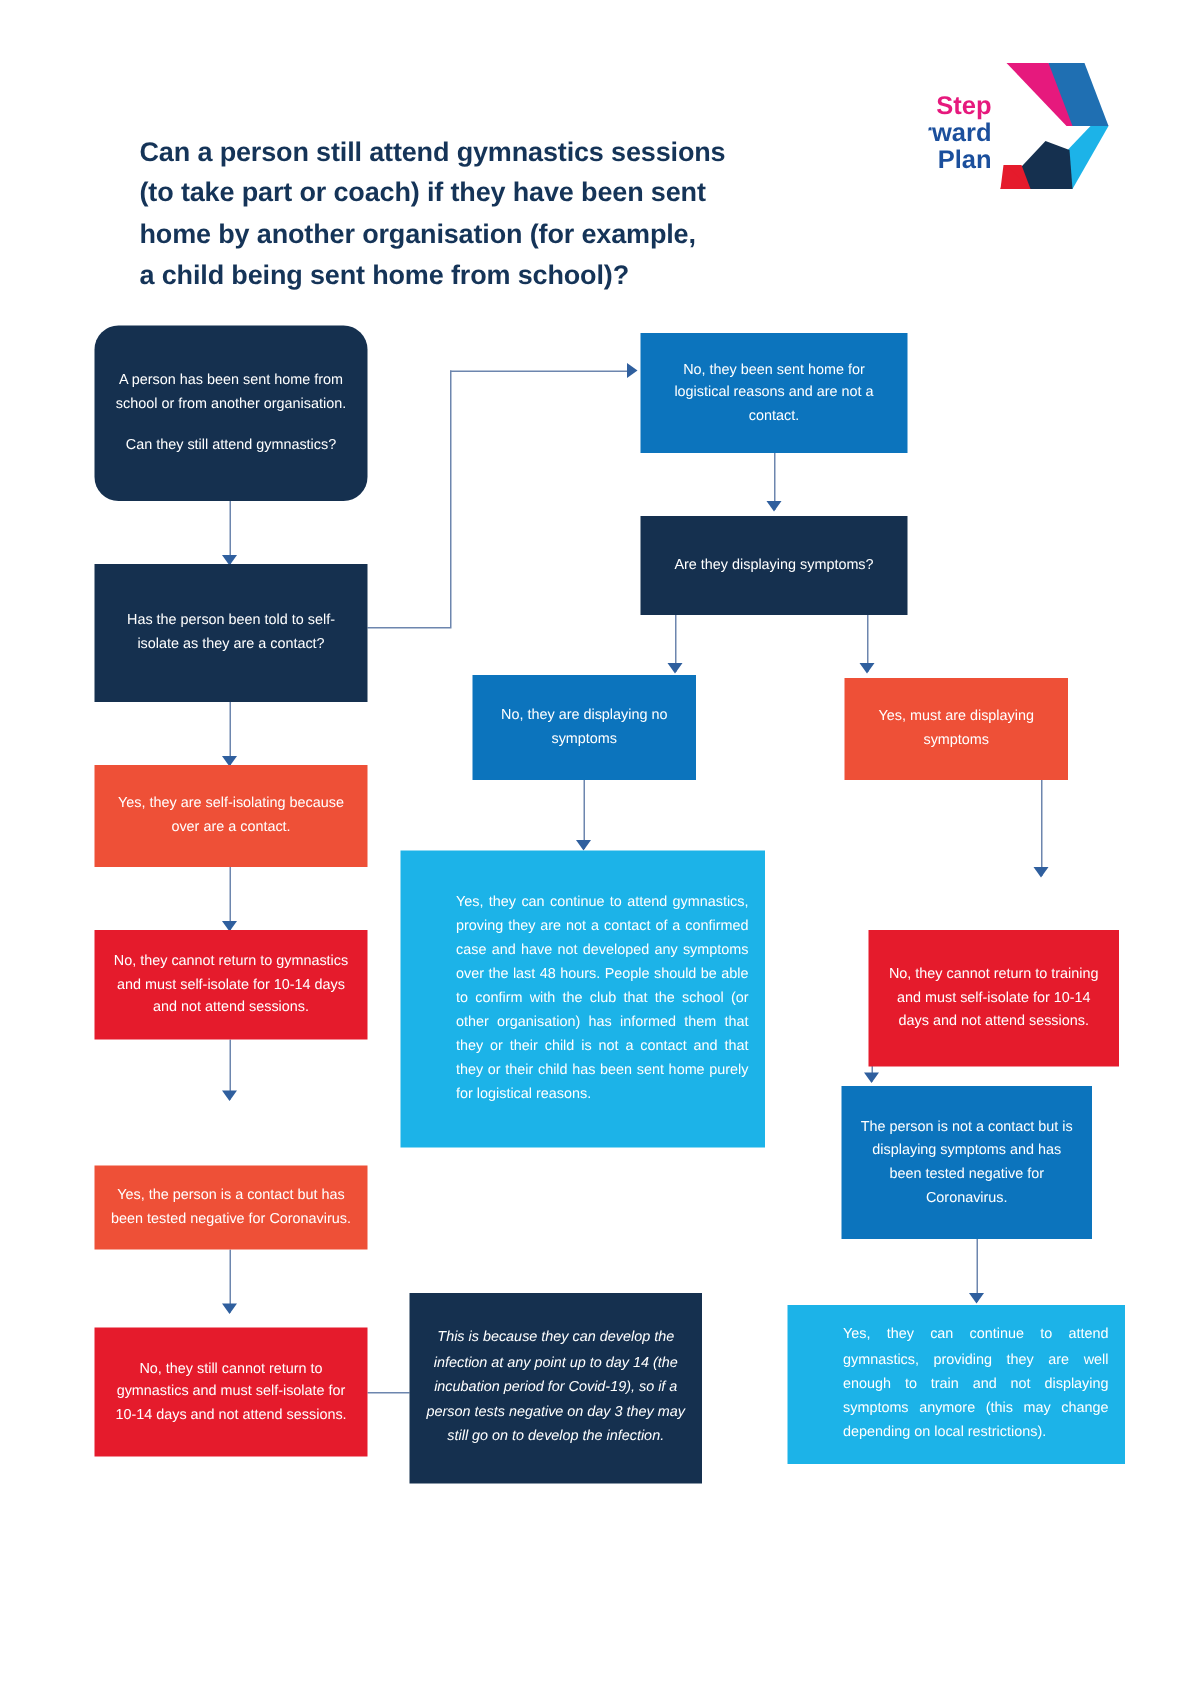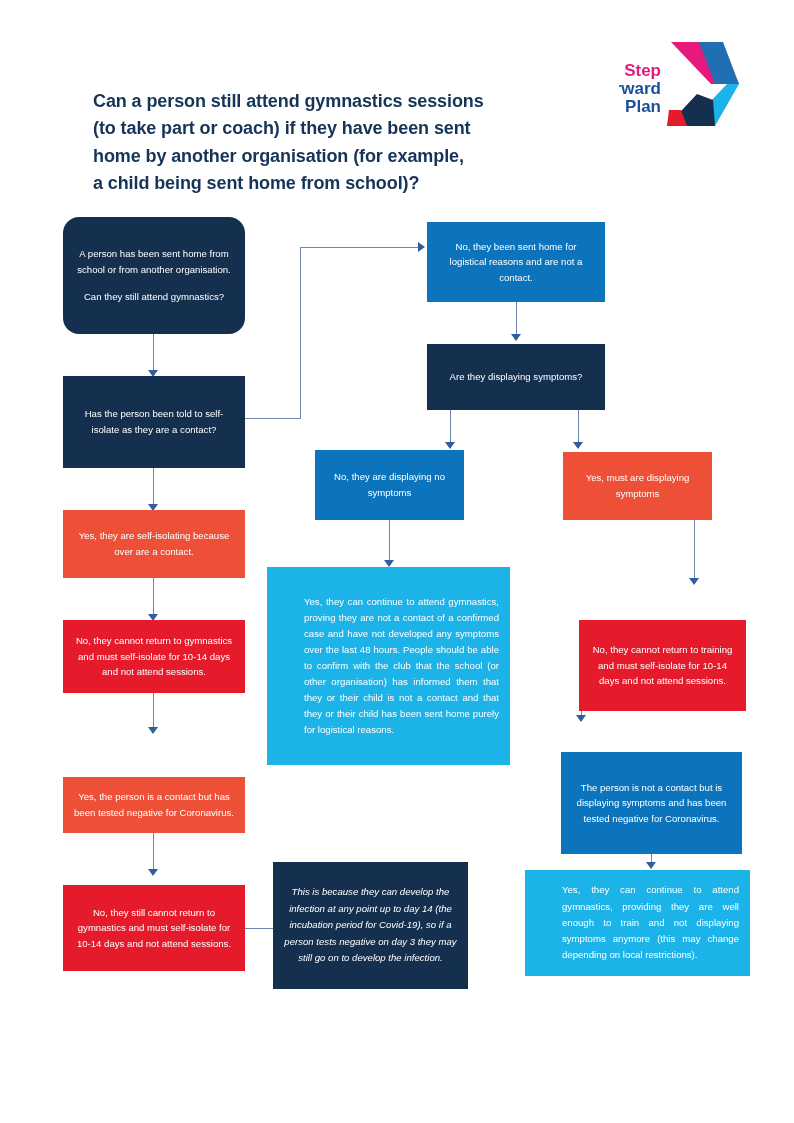--- a/index.html
+++ b/index.html
@@ -208,21 +208,21 @@
   </div>
 
   <div class="box orange" style="left:563px; top:452px; width:149px; height:68px;">
     <p><b>Yes</b><span>, must are displaying symptoms</span></p>
   </div>
 
   <div class="box red" style="left:579px; top:592px; width:167px; height:91px;margin-top:28px;">
     <p><b>No</b><span>, they cannot return to training and must self-isolate for 10-14 days and not attend sessions.</span></p>
   </div>
 
-  <div class="box blue" style="left:561px; top:724px; width:181px; height:102px;margin-top:28px;">
+  <div class="box blue" style="left:561px; top:724px; width:167px; height:102px;">
     <p>The person is not a contact but is displaying symptoms and has been tested negative for Coronavirus.</p>
   </div>
 
   <div class="box cyan justify" style="left:525px; top:870px; width:225px; height:106px; line-height:1.70;">
     <p><b>Yes</b><span>, they can continue to attend gymnastics, providing they are well enough to train and not displaying symptoms anymore (this may change depending on local restrictions).</span></p>
   </div>
 
 </div>
 
 </body></html>

